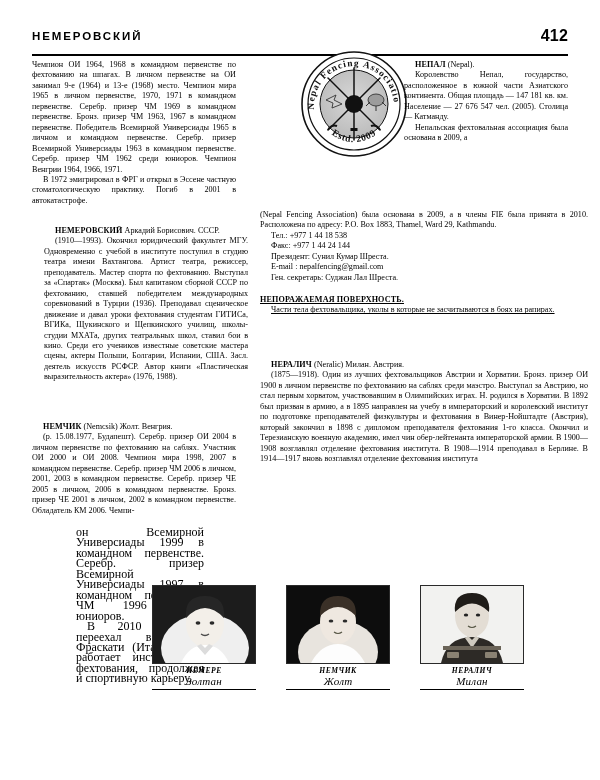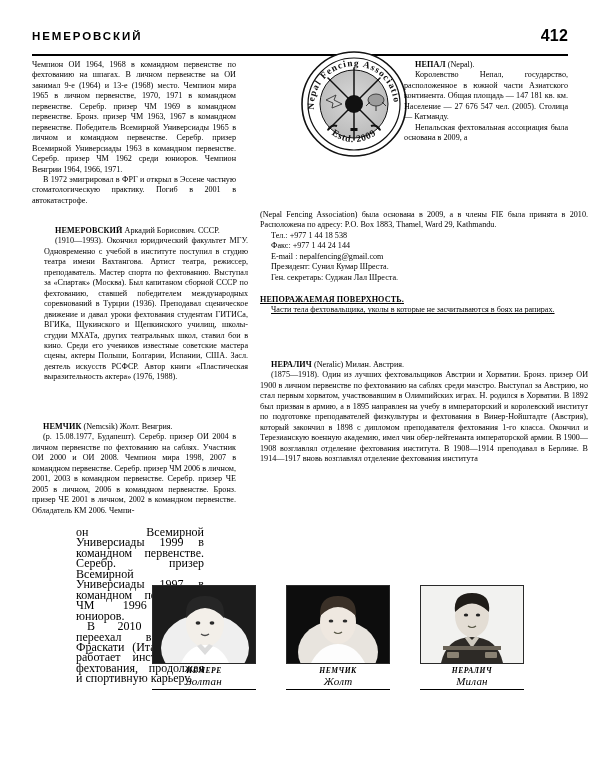--- a/index.html
+++ b/index.html
@@ -221,22 +221,22 @@
   <div class="col" id="col3-a">
     <p><span class="hw">НЕПАЛ</span><span> (Nepal).</span></p>
     <p>Королевство Непал, государство, расположенное в южной части Азиатского континента. Общая площадь — 147 181 кв. км. Население — 27 676 547 чел. (2005). Столица — Катманду.</p>
     <p>Непальская фехтовальная ассоциация была основана в 2009, а</p>
   </div>
 
   <div class="col wide" id="wide-a">
     <p class="noind">(Nepal Fencing Association) была основана в 2009, а в члены FIE была принята в 2010. Расположена по адресу: P.O. Box 1883, Thamel, Ward 29, Kathmandu.</p>
     <p class="contact-line">Тел.: +977 1 44 18 538</p>
     <p class="contact-line">Факс: +977 1 44 24 144</p>
+    <p class="contact-line">Президент: Сунил Кумар Шреста.</p>
     <p class="contact-line">E-mail : nepalfencing@gmail.com</p>
-    <p class="contact-line">Президент: Сунил Кумар Шреста.</p>
     <p class="contact-line">Ген. секретарь: Суджан Лал Шреста.</p>
   </div>
 
   <div class="col wide" id="wide-b">
     <p class="noind hw">НЕПОРАЖАЕМАЯ ПОВЕРХНОСТЬ.</p>
     <p>Части тела фехтовальщика, уколы в которые не засчитываются в боях на рапирах.</p>
   </div>
 
   <div class="col wide" id="wide-c">
     <p><span class="hw">НЕРАЛИЧ</span><span> (Neralic) Милан. Австрия.</span></p>

